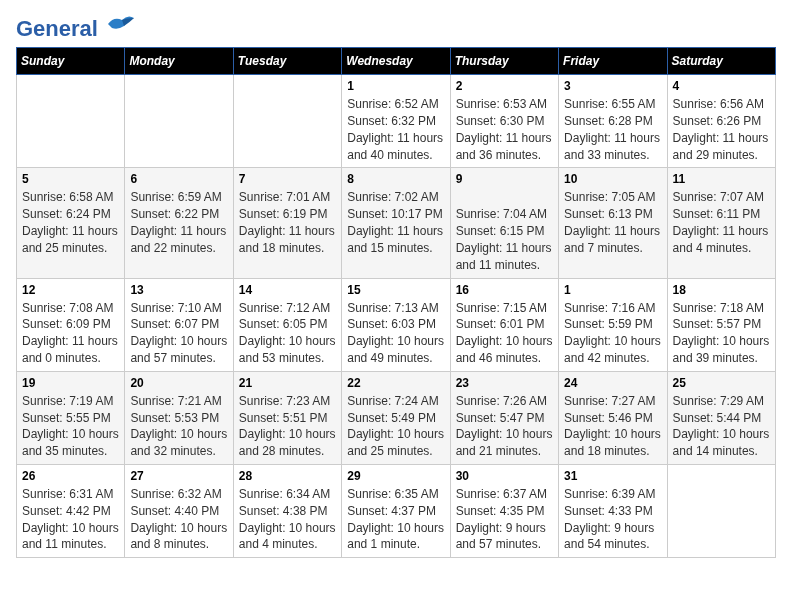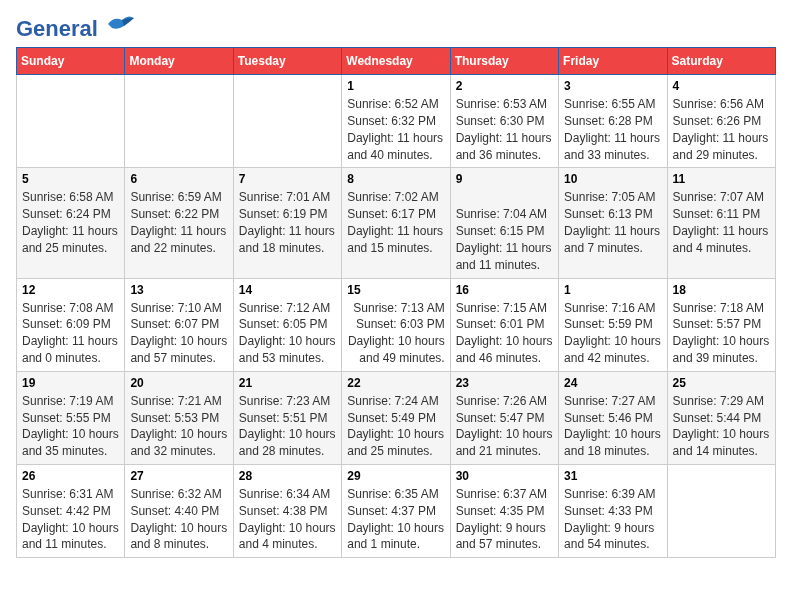--- a/index.html
+++ b/index.html
@@ -82,21 +82,22 @@
     .empty-cell {
       background: #f9f9f9;
     }
     tr:nth-child(even) td {
       background-color: #f5f5f5;
     }
     tr:nth-child(odd) td {
       background-color: #fff;
     }
     .calendar thead tr th {
-      background-color: #ef4444;
+      background-color: #000000;
+      font-style: italic;
     }
   </style>
 </head>
 <body>
 
 <div class="header">
   <div class="logo">
     <div>
       <div class="logo-text">
         <span>General</span>
@@ -178,21 +179,21 @@
         <td>
           <span class="day-number">7</span>
           <div class="day-info" style="white-space: pre-line;">Sunrise: 7:01 AM
 Sunset: 6:19 PM
 Daylight: 11 hours
 and 18 minutes.</div>
         </td>
         <td>
           <span class="day-number">8</span>
           <div class="day-info" style="white-space: pre-line;">Sunrise: 7:02 AM
-Sunset: 6:17 PM
+Sunset: 10:17 PM
 Daylight: 11 hours
 and 15 minutes.</div>
         </td>
         <td>
           <span class="day-number">9</span>
           <div class="day-info" style="white-space: pre-line; margin-top: 20px;">Sunrise: 7:04 AM
 Sunset: 6:15 PM
 Daylight: 11 hours
 and 11 minutes.</div>
         </td>
@@ -228,21 +229,21 @@
         </td>
         <td>
           <span class="day-number">14</span>
           <div class="day-info" style="white-space: pre-line;">Sunrise: 7:12 AM
 Sunset: 6:05 PM
 Daylight: 10 hours
 and 53 minutes.</div>
         </td>
         <td>
           <span class="day-number">15</span>
-          <div class="day-info" style="white-space: pre-line; text-align: right;">Sunrise: 7:13 AM
+          <div class="day-info" style="white-space: pre-line;">Sunrise: 7:13 AM
 Sunset: 6:03 PM
 Daylight: 10 hours
 and 49 minutes.</div>
         </td>
         <td>
           <span class="day-number">16</span>
           <div class="day-info" style="white-space: pre-line;">Sunrise: 7:15 AM
 Sunset: 6:01 PM
 Daylight: 10 hours
 and 46 minutes.</div>

